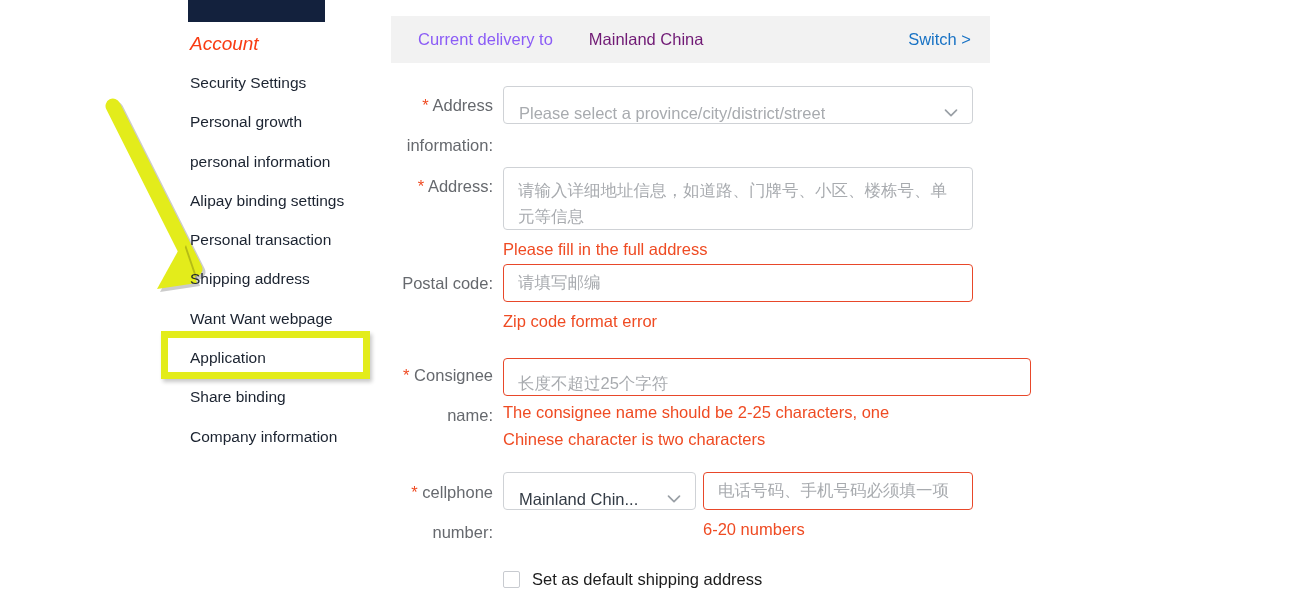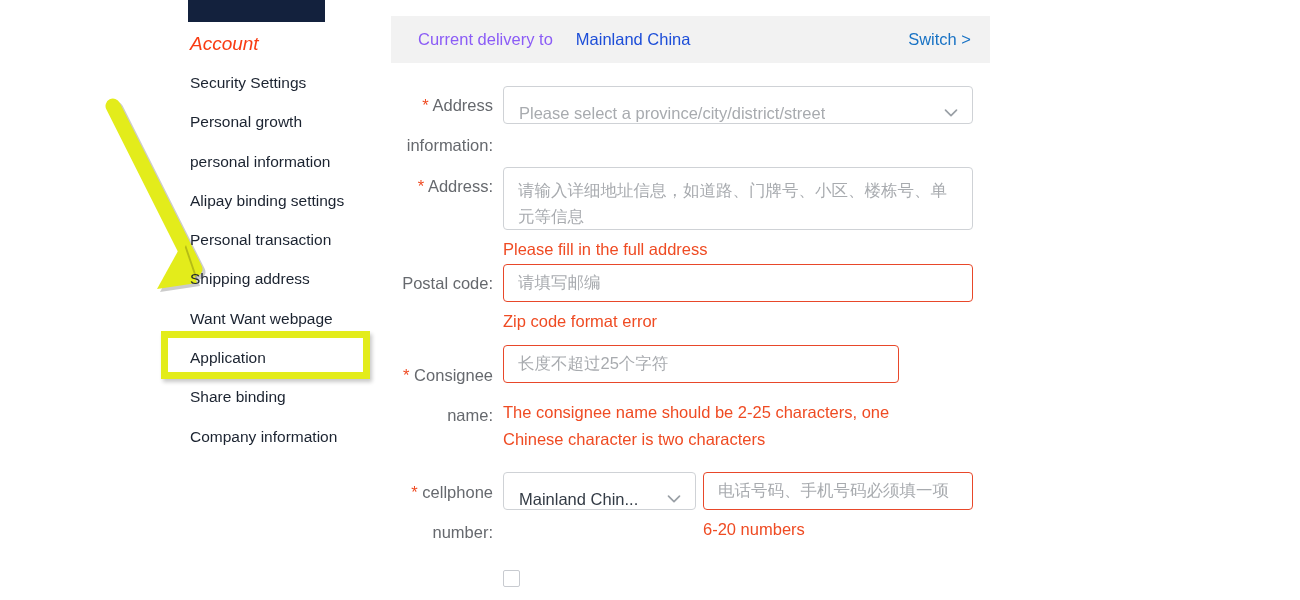--- a/index.html
+++ b/index.html
@@ -62,23 +62,23 @@
     display: flex;
     align-items: center;
     box-sizing: border-box;
   }
   .delivery-label {
     color: #8b5cf6;
     font-size: 16.5px;
     margin-left: 27px;
   }
   .delivery-value {
-    color: #1d4ed8;
-    font-size: 16.5px;
-    margin-left: 23px;
+    color: #701a75;
+    font-size: 16.5px;
+    margin-left: 36px;
   }
   .switch-link {
     color: #1872c4;
     font-size: 16.5px;
     margin-left: auto;
     margin-right: 19px;
     cursor: pointer;
     white-space: nowrap;
   }
 
@@ -237,21 +237,21 @@
 <div class="field input-field error" style="left:503px; top:264px; width:470px; height:38px;">
   <span>请填写邮编</span>
 </div>
 <div class="err-msg" style="left:503px; top:309px;">Zip code format error</div>
 
 <div class="form-label" style="left:343px; top:363px;">
   <span class="req">*</span>
   <span>Consignee</span>
 </div>
 <div class="form-label" style="left:343px; top:403px;">name:</div>
-<div class="field input-field error" style="left:503px; top:345px; width:396px; height:38px;">
+<div class="field input-field error" style="left:503px; top:358px; width:528px; height:38px;align-items:flex-end;">
   <span>长度不超过25个字符</span>
 </div>
 <div class="err-msg" style="left:503px; top:400px;">The consignee name should be 2-25 characters, one</div>
 <div class="err-msg" style="left:503px; top:427px;">Chinese character is two characters</div>
 
 <div class="form-label" style="left:343px; top:480px;">
   <span class="req">*</span>
   <span>cellphone</span>
 </div>
 <div class="form-label" style="left:343px; top:520px;">number:</div>
@@ -264,20 +264,21 @@
       </svg>
   </span>
 </div>
 <div class="field input-field error" style="left:703px; top:472px; width:270px; height:38px;">
   <span>电话号码、手机号码必须填一项</span>
 </div>
 <div class="err-msg" style="left:703px; top:517px;">6-20 numbers</div>
 
 <div class="checkbox-row">
   <span class="cb-box"></span>
+  <span class="cb-label">Set as default shipping address</span>
 </div>
 
 <div class="annot-box"></div>
 <svg class="annot" viewBox="0 0 1300 600" width="1300" height="600">
   <g>
     <path d="M116 109 L198 272" stroke="rgba(0,0,0,0.20)" stroke-width="15" stroke-linecap="round" fill="none"></path>
     <path d="M113 106 L195 269" stroke="#e3ec1b" stroke-width="15" stroke-linecap="round" fill="none"></path>
     <path d="M160 292 L200 286 L186 245 Z" fill="rgba(0,0,0,0.20)"></path>
     <path d="M157 289 L197 283 L183 242 Z" fill="#e3ec1b"></path>
   </g>

